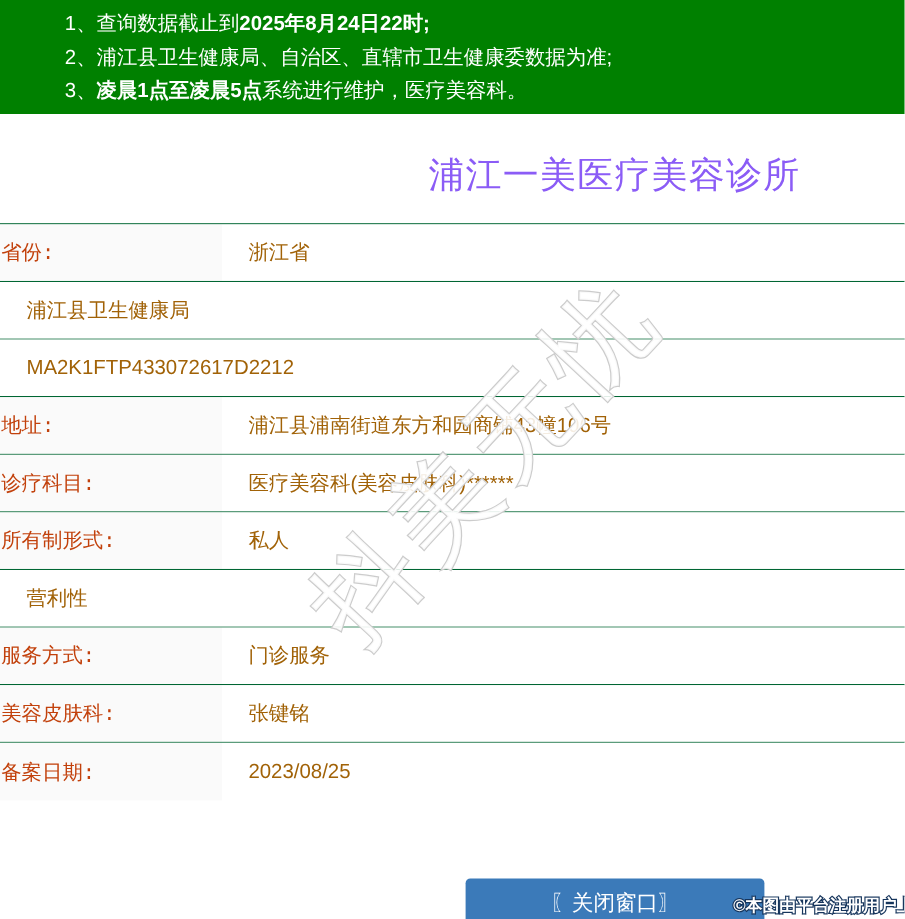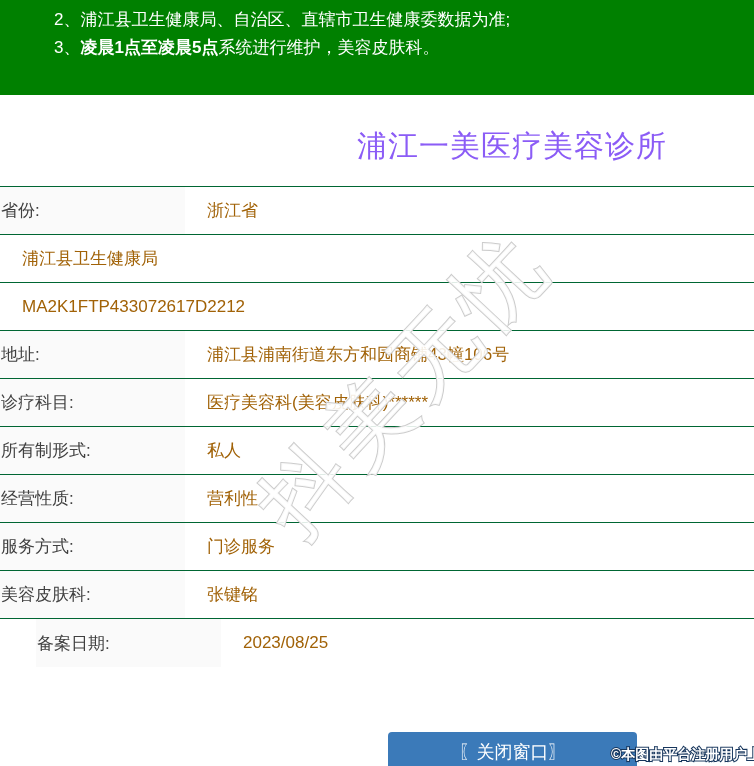--- a/index.html
+++ b/index.html
@@ -50,29 +50,30 @@
     top: 186px;
     left: 0;
     width: 754px;
     border-top: 1px solid #006633;
   }
   .info-row {
     display: flex;
     height: 48px;
     border-bottom: 1px solid #006633;
   }
-  .info-row:last-child { border-bottom: none; margin-left: 36px; }
+  .info-row:last-child { border-bottom: none; }
   .row-label {
     width: 185px;
     background: #fafafa;
     display: flex;
     align-items: center;
     padding-left: 1px;
     font-size: 17px;
-    color: #404040;
+    color: #c2410c;
+    font-family: Liberation Mono, monospace;
   }
   .row-value {
     flex: 1;
     background: #ffffff;
     display: flex;
     align-items: center;
     padding-left: 22px;
     font-size: 17px;
     color: #a16207;
   }
@@ -127,24 +128,27 @@
     z-index: 6;
   }
 </style>
 </head>
 <body>
 
 <div class="page">
 
   <div class="notice-banner">
     <div class="notice-line">
+      <span>1、</span><span>查询数据截止到</span><span class="seg-bold">2025年8月24日22时</span><span class="seg-bold">;</span>
+    </div>
+    <div class="notice-line">
       <span>2、</span><span>浦江县卫生健康局、自治区、直辖市卫生健康委数据为准;</span><span class="seg-bold"></span><span></span>
     </div>
     <div class="notice-line">
-      <span>3、</span><span></span><span class="seg-bold">凌晨1点至凌晨5点</span><span>系统进行维护，美容皮肤科。</span>
+      <span>3、</span><span></span><span class="seg-bold">凌晨1点至凌晨5点</span><span>系统进行维护，医疗美容科。</span>
     </div>
   </div>
 
   <div class="page-title">浦江一美医疗美容诊所</div>
 
   <div class="info-table" id="info-table">
     <div class="info-row">
       <div class="row-label">省份:</div>
       <div class="row-value">浙江省</div>
     </div>
@@ -166,21 +170,20 @@
       <div class="row-label">诊疗科目:</div>
       <div class="row-value">医疗美容科(美容皮肤科)******</div>
     </div>
 
     <div class="info-row">
       <div class="row-label">所有制形式:</div>
       <div class="row-value">私人</div>
     </div>
 
     <div class="info-row">
-      <div class="row-label">经营性质:</div>
       <div class="row-value">营利性</div>
     </div>
 
     <div class="info-row">
       <div class="row-label">服务方式:</div>
       <div class="row-value">门诊服务</div>
     </div>
 
     <div class="info-row">
       <div class="row-label">美容皮肤科:</div>

